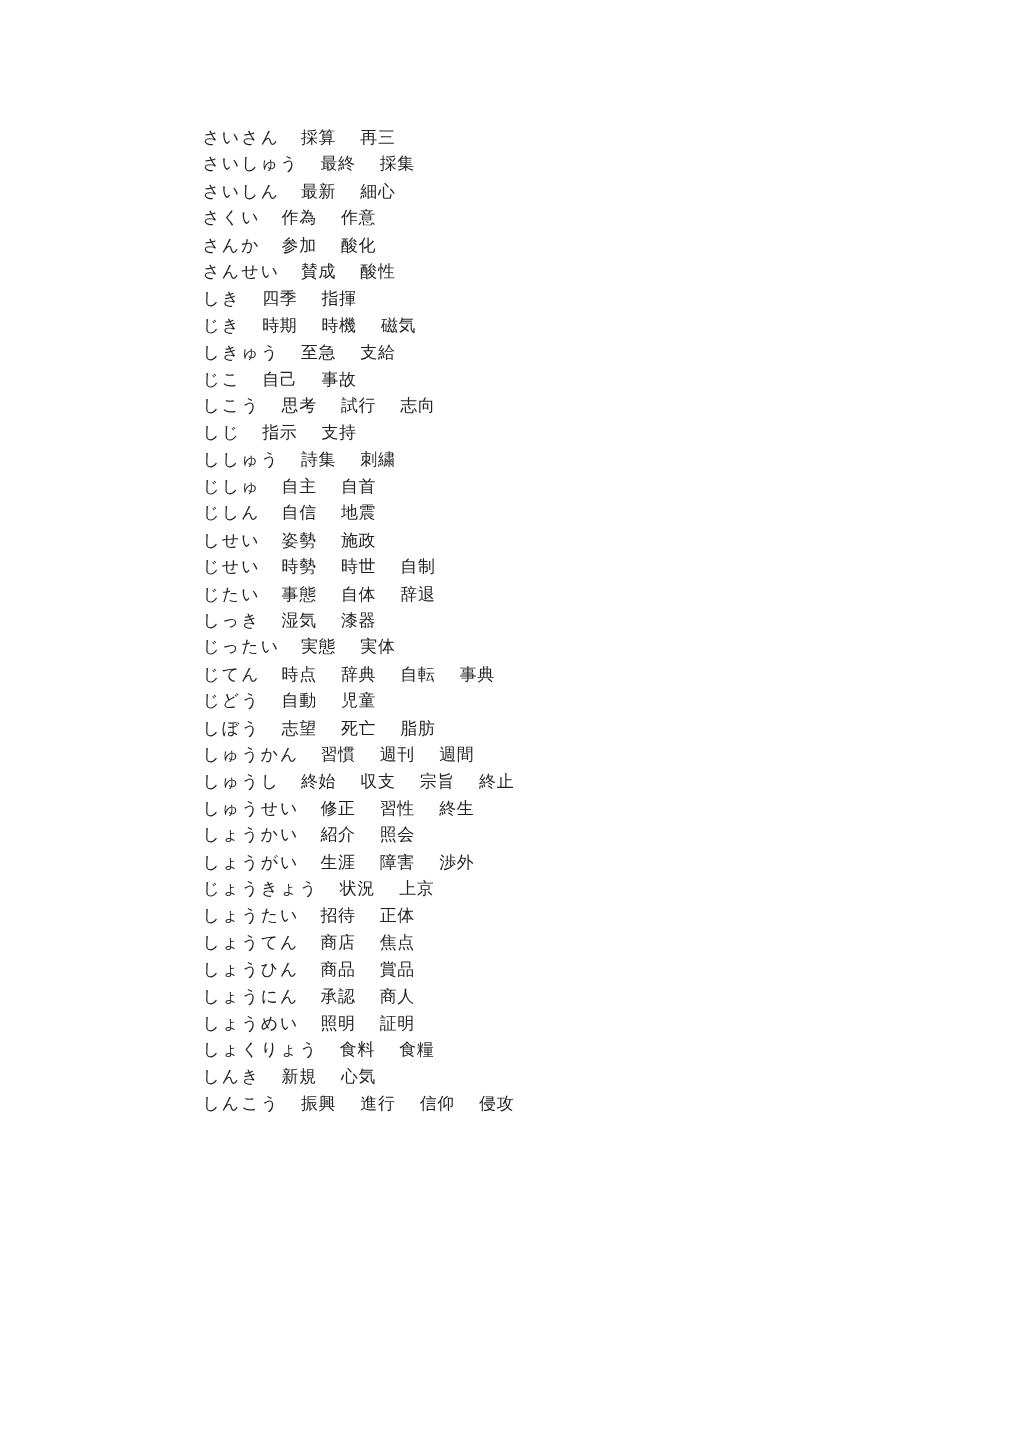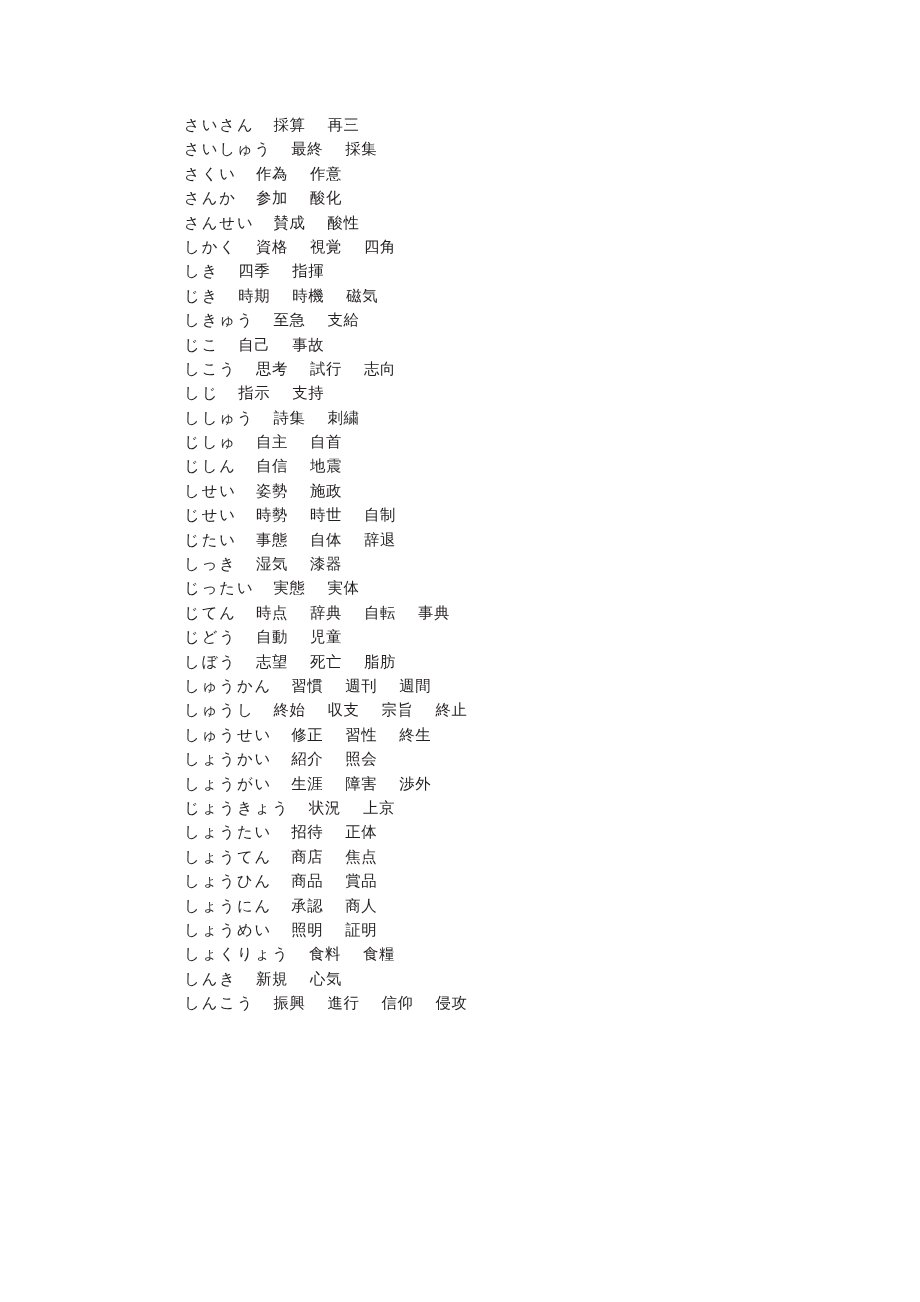--- a/index.html
+++ b/index.html
@@ -61,24 +61,24 @@
     letter-spacing: 0.6px;
   }
 </style>
 </head>
 <body style="color: rgb(35, 31, 32); background: rgb(255, 255, 255);">
 
 <div class="page">
   <div class="wordlist">
       <div class="entry"><span class="reading">さいさん</span><span class="gap">　</span><span class="term">採算</span><span class="gap-wide">　</span><span class="term">再三</span></div>
       <div class="entry"><span class="reading">さいしゅう</span><span class="gap">　</span><span class="term">最終</span><span class="gap-wide">　</span><span class="term">採集</span></div>
+      <div class="entry"><span class="reading">さいしん</span><span class="gap">　</span><span class="term">最新</span><span class="gap-wide">　</span><span class="term">細心</span></div>
       <div class="entry"><span class="reading">さくい</span><span class="gap">　</span><span class="term">作為</span><span class="gap-wide">　</span><span class="term">作意</span></div>
       <div class="entry"><span class="reading">さんか</span><span class="gap">　</span><span class="term">参加</span><span class="gap-wide">　</span><span class="term">酸化</span></div>
       <div class="entry"><span class="reading">さんせい</span><span class="gap">　</span><span class="term">賛成</span><span class="gap-wide">　</span><span class="term">酸性</span></div>
-      <div class="entry"><span class="reading">しかく</span><span class="gap">　</span><span class="term">資格</span><span class="gap-wide">　</span><span class="term">視覚</span><span class="gap-wide">　</span><span class="term">四角</span></div>
       <div class="entry"><span class="reading">しき</span><span class="gap">　</span><span class="term">四季</span><span class="gap-wide">　</span><span class="term">指揮</span></div>
       <div class="entry"><span class="reading">じき</span><span class="gap">　</span><span class="term">時期</span><span class="gap-wide">　</span><span class="term">時機</span><span class="gap-wide">　</span><span class="term">磁気</span></div>
       <div class="entry"><span class="reading">しきゅう</span><span class="gap">　</span><span class="term">至急</span><span class="gap-wide">　</span><span class="term">支給</span></div>
       <div class="entry"><span class="reading">じこ</span><span class="gap">　</span><span class="term">自己</span><span class="gap-wide">　</span><span class="term">事故</span></div>
       <div class="entry"><span class="reading">しこう</span><span class="gap">　</span><span class="term">思考</span><span class="gap-wide">　</span><span class="term">試行</span><span class="gap-wide">　</span><span class="term">志向</span></div>
       <div class="entry"><span class="reading">しじ</span><span class="gap">　</span><span class="term">指示</span><span class="gap-wide">　</span><span class="term">支持</span></div>
       <div class="entry"><span class="reading">ししゅう</span><span class="gap">　</span><span class="term">詩集</span><span class="gap-wide">　</span><span class="term">刺繍</span></div>
       <div class="entry"><span class="reading">じしゅ</span><span class="gap">　</span><span class="term">自主</span><span class="gap-wide">　</span><span class="term">自首</span></div>
       <div class="entry"><span class="reading">じしん</span><span class="gap">　</span><span class="term">自信</span><span class="gap-wide">　</span><span class="term">地震</span></div>
       <div class="entry"><span class="reading">しせい</span><span class="gap">　</span><span class="term">姿勢</span><span class="gap-wide">　</span><span class="term">施政</span></div>

